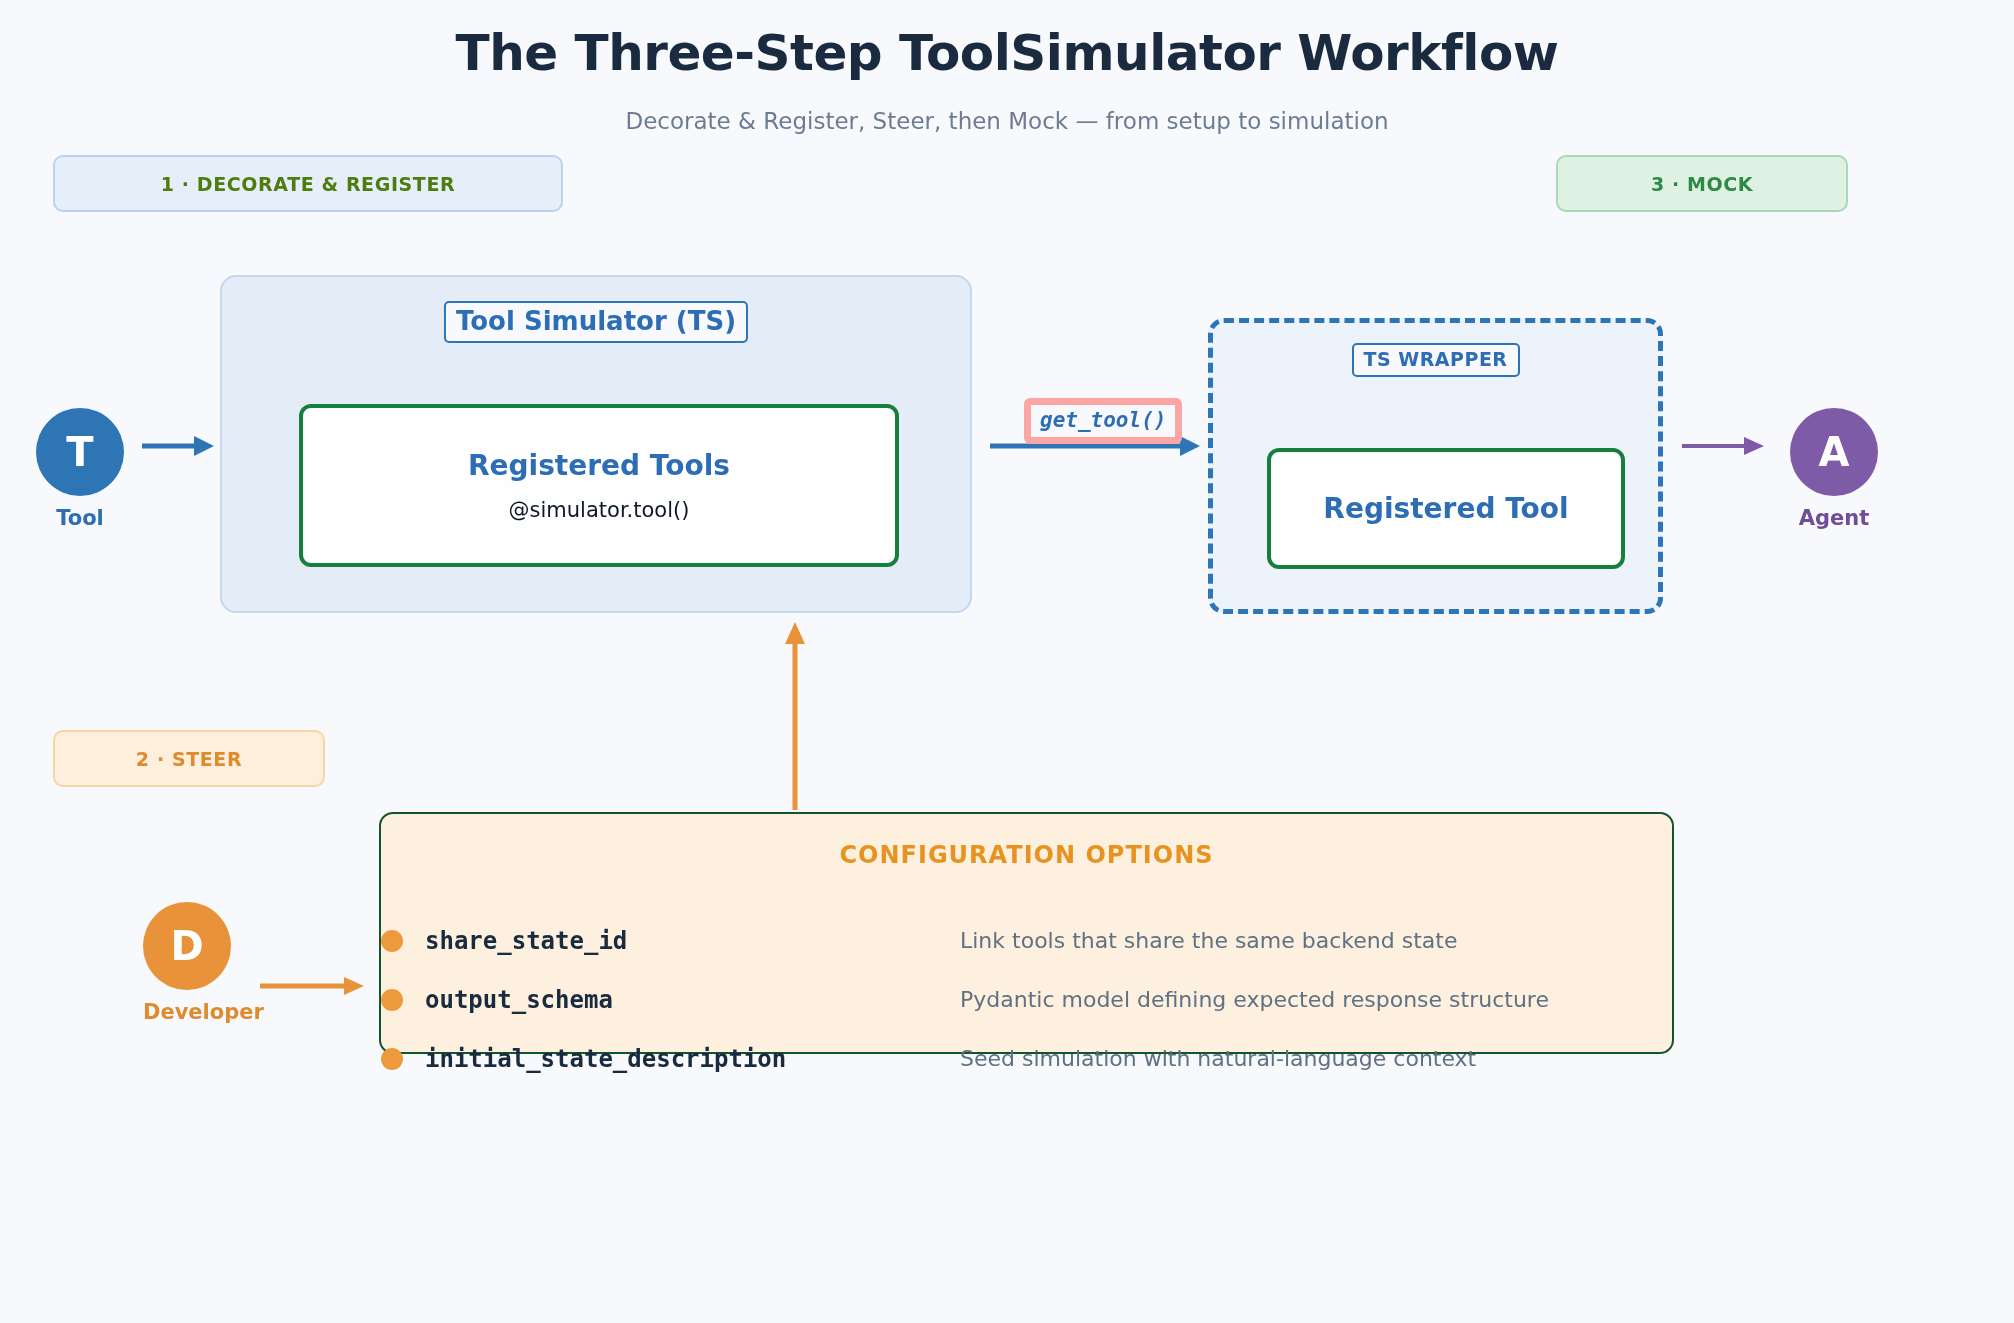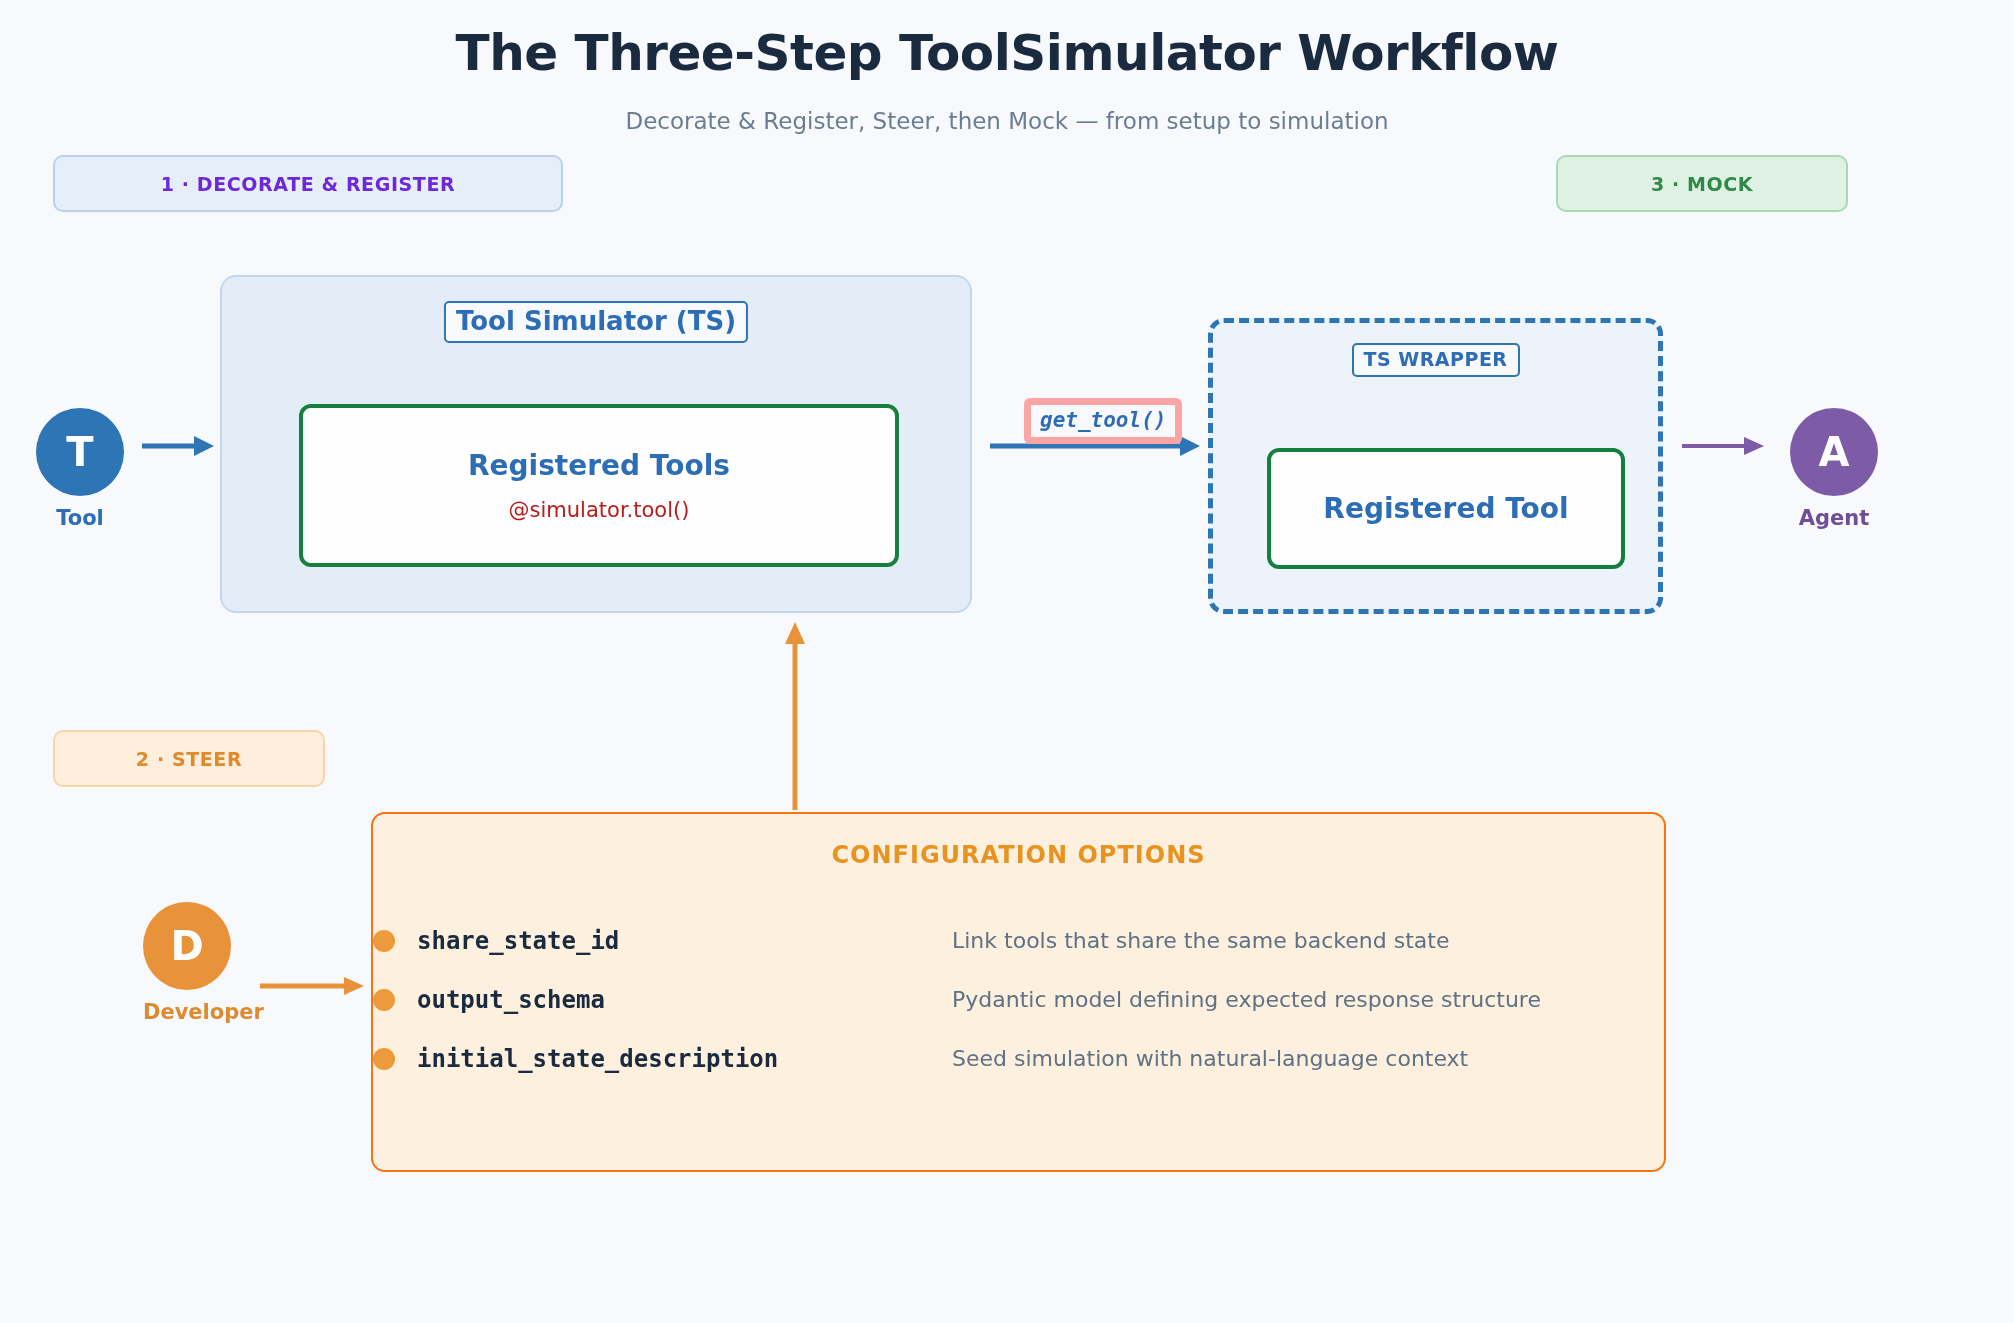--- a/index.html
+++ b/index.html
@@ -47,21 +47,21 @@
     font-size: 19px;
     font-weight: bold;
     letter-spacing: 0.6px;
     box-sizing: border-box;
   }
   .badge-decorate {
     left: 53px; top: 155px;
     width: 510px; height: 57px;
     background: #E6EEF9;
     border-color: #BBD2EC;
-    color: #6d28d9;
+    color: #4d7c0f;
   }
   .badge-mock {
     left: 1556px; top: 155px;
     width: 292px; height: 57px;
     background: #DFF1E2;
     border-color: #A9D8B4;
     color: #2E8B47;
   }
   .badge-steer {
     left: 53px; top: 730px;
@@ -128,21 +128,21 @@
     width: 358px; height: 121px;
   }
   .card-heading {
     font-size: 28px;
     font-weight: bold;
     color: #2C6DB5;
   }
   .card-sub {
     margin-top: 16px;
     font-size: 21px;
-    color: #b91c1c;
+    color: #0f172a;
   }
 
   
   .actor { position: absolute; text-align: center; }
   .actor-circle {
     width: 88px; height: 88px;
     border-radius: 50%;
     display: flex;
     align-items: center;
     justify-content: center;
@@ -188,24 +188,24 @@
     font-weight: bold;
     font-style: italic;
     color: #2C6DB5;
     white-space: nowrap;
     margin-top: 14px;
   }
 
   
   .config-panel {
     position: absolute;
-    left: 371px; top: 812px;
-    width: 1295px; height: 360px;
+    left: 379px; top: 812px;
+    width: 1295px; height: 242px;
     background: #FDF0DF;
-    border: 2px solid #f97316;
+    border: 2px solid #14532d;
     border-radius: 14px;
     box-sizing: border-box;
   }
   .config-title {
     text-align: center;
     margin-top: 27px;
     font-size: 24px;
     font-weight: bold;
     letter-spacing: 1px;
     color: #E8921F;

